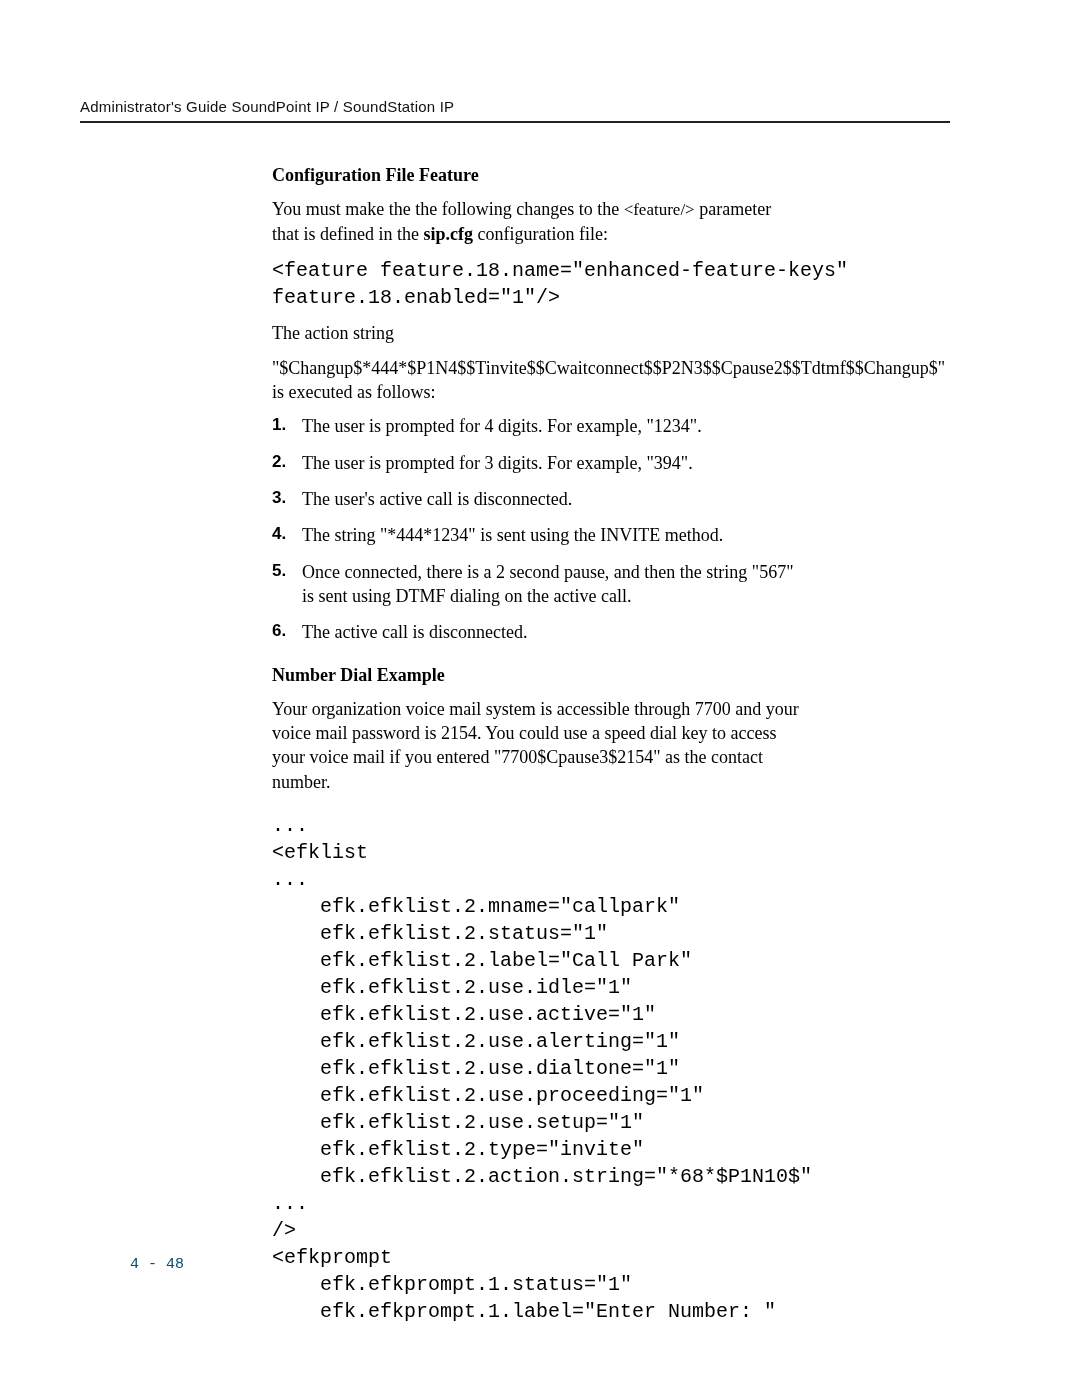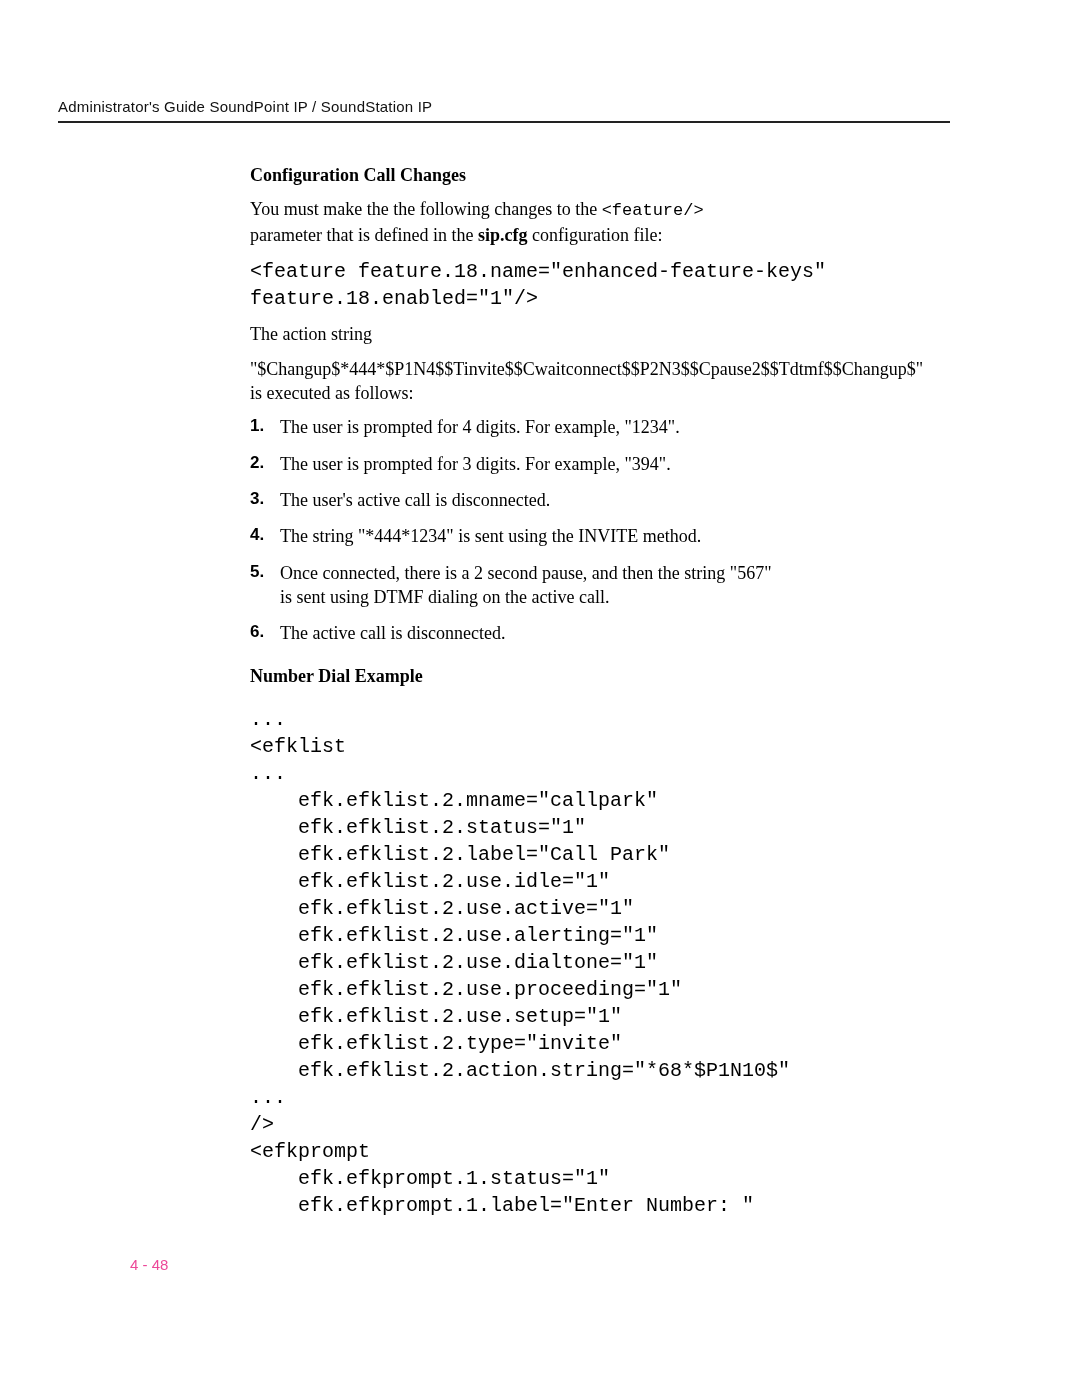--- a/index.html
+++ b/index.html
@@ -7,21 +7,21 @@
     padding: 0;
     background: #ffffff;
     font-family: "Palatino Linotype", "Book Antiqua", Palatino, serif;
     color: #000;
   }
   .page {
     width: 1080px;
     height: 1331px;
     position: relative;
     box-sizing: border-box;
-    padding: 98px 130px 0 58px;
+    padding: 98px 130px 0 80px;
   }
   .running-header {
     font-family: "Arial Narrow", Arial, sans-serif;
     font-size: 15px;
     color: #111;
     letter-spacing: 0.2px;
   }
   .header-rule {
     border: none;
     border-top: 2px solid #222;
@@ -44,21 +44,21 @@
     margin: 0 0 10px 0;
   }
   .code {
     font-family: "Courier New", Courier, monospace;
     font-size: 20px;
     white-space: pre;
     line-height: 1.35;
     margin: 8px 0 10px 0;
   }
   .code-inline {
-    font-family: Liberation Mono, monospace;
+    font-family: Liberation Serif, serif;
     font-size: 17px;
   }
   ol.steps {
     list-style: none;
     padding: 0;
     margin: 8px 0 10px 0;
     counter-reset: step;
   }
   ol.steps > li {
     counter-increment: step;
@@ -72,57 +72,58 @@
     left: 0;
     top: 0;
     font-family: Arial, Helvetica, sans-serif;
     font-weight: bold;
     font-size: 17px;
   }
   .page-num {
     position: absolute;
     left: 130px;
     bottom: 58px;
-    font-family: Liberation Sans, sans-serif;
+    font-family: Liberation Mono, monospace;
     font-size: 15px;
-    color: #ec4899;
+    color: #0c4a6e;
     text-align: right;
   }
   b { font-weight: bold; }
 </style>
 </head>
 <body>
 
 <div class="page">
 
   <div class="running-header">Administrator's Guide SoundPoint IP / SoundStation IP</div>
   <hr class="header-rule">
 
   <div class="content">
 
-    <div class="sec-head">Configuration Call Changes</div>
+    <div class="sec-head">Configuration File Feature</div>
     <p class="para">
       <span>You must make the the following changes to the </span><span class="code-inline">&lt;feature/&gt;</span><span> parameter that is defined in the </span><b>sip.cfg</b><span> configuration file:</span>
     </p>
     <div class="code">&lt;feature feature.18.name="enhanced-feature-keys"
 feature.18.enabled="1"/&gt;</div>
 
     <p class="para" style="margin-bottom:11px">The action string</p>
     <p class="para">"$Changup$*444*$P1N4$$Tinvite$$Cwaitconnect$$P2N3$$Cpause2$$Tdtmf$$Changup$" is executed as follows:</p>
 
     <ol class="steps">
       <li>The user is prompted for 4 digits. For example, "1234".</li>
       <li>The user is prompted for 3 digits. For example, "394".</li>
       <li>The user's active call is disconnected.</li>
       <li>The string "*444*1234" is sent using the INVITE method.</li>
       <li>Once connected, there is a 2 second pause, and then the string "567" is sent using DTMF dialing on the active call.</li>
       <li>The active call is disconnected.</li>
     </ol>
 
     <div class="sec-head">Number Dial Example</div>
+    <p class="para">Your organization voice mail system is accessible through 7700 and your voice mail password is 2154. You could use a speed dial key to access your voice mail if you entered "7700$Cpause3$2154" as the contact number.</p>
 
     <div class="code" style="margin-top:18px">...
 &lt;efklist
 ...
     efk.efklist.2.mname="callpark"
     efk.efklist.2.status="1"
     efk.efklist.2.label="Call Park"
     efk.efklist.2.use.idle="1"
     efk.efklist.2.use.active="1"
     efk.efklist.2.use.alerting="1"

